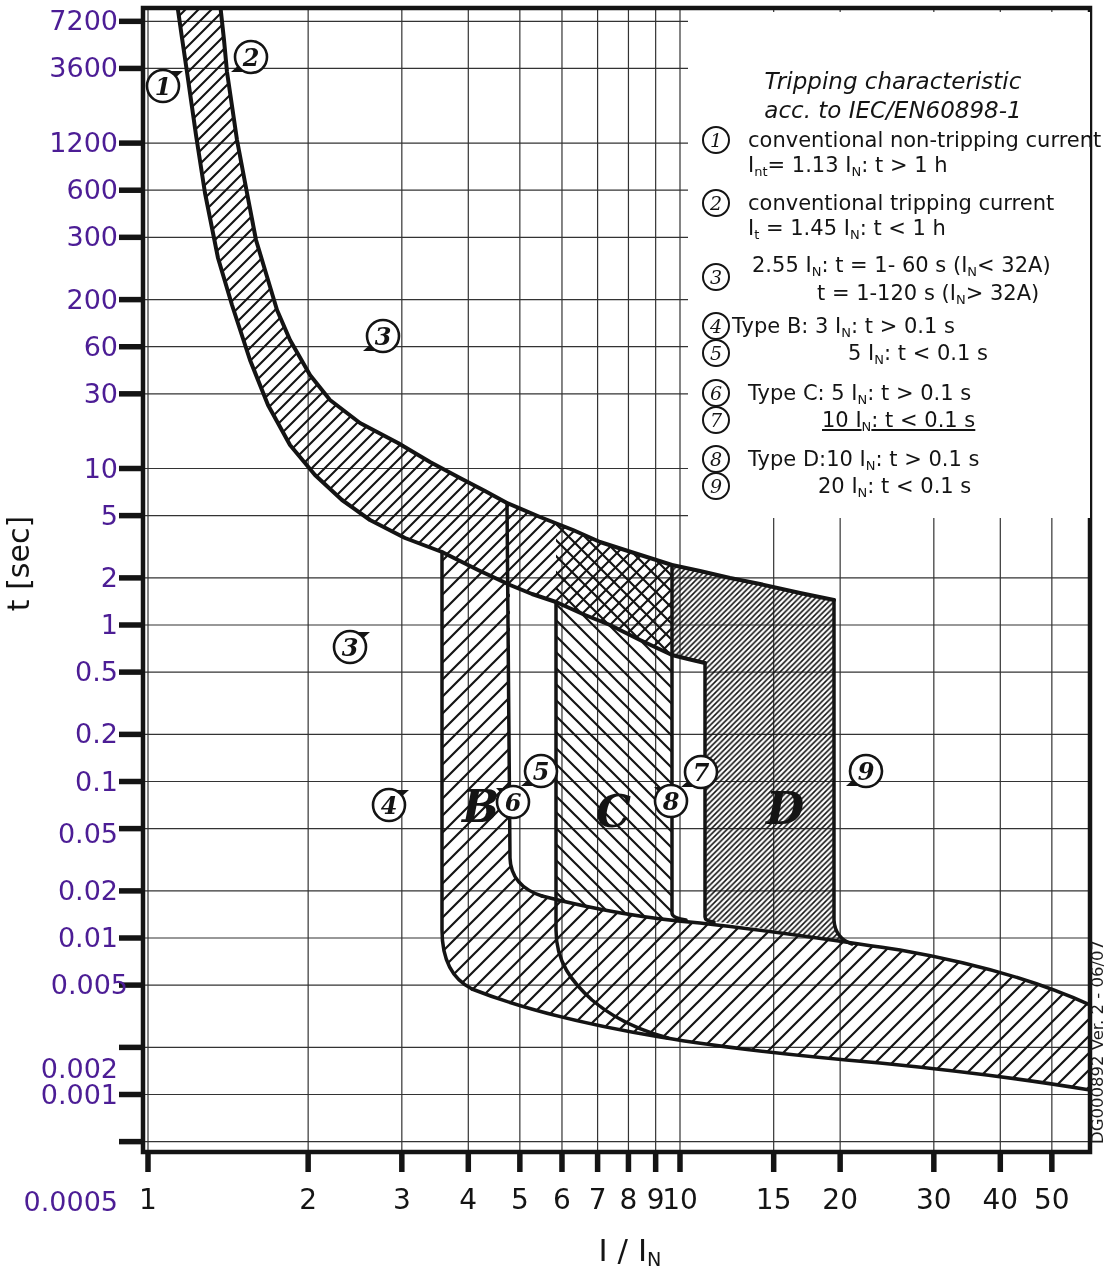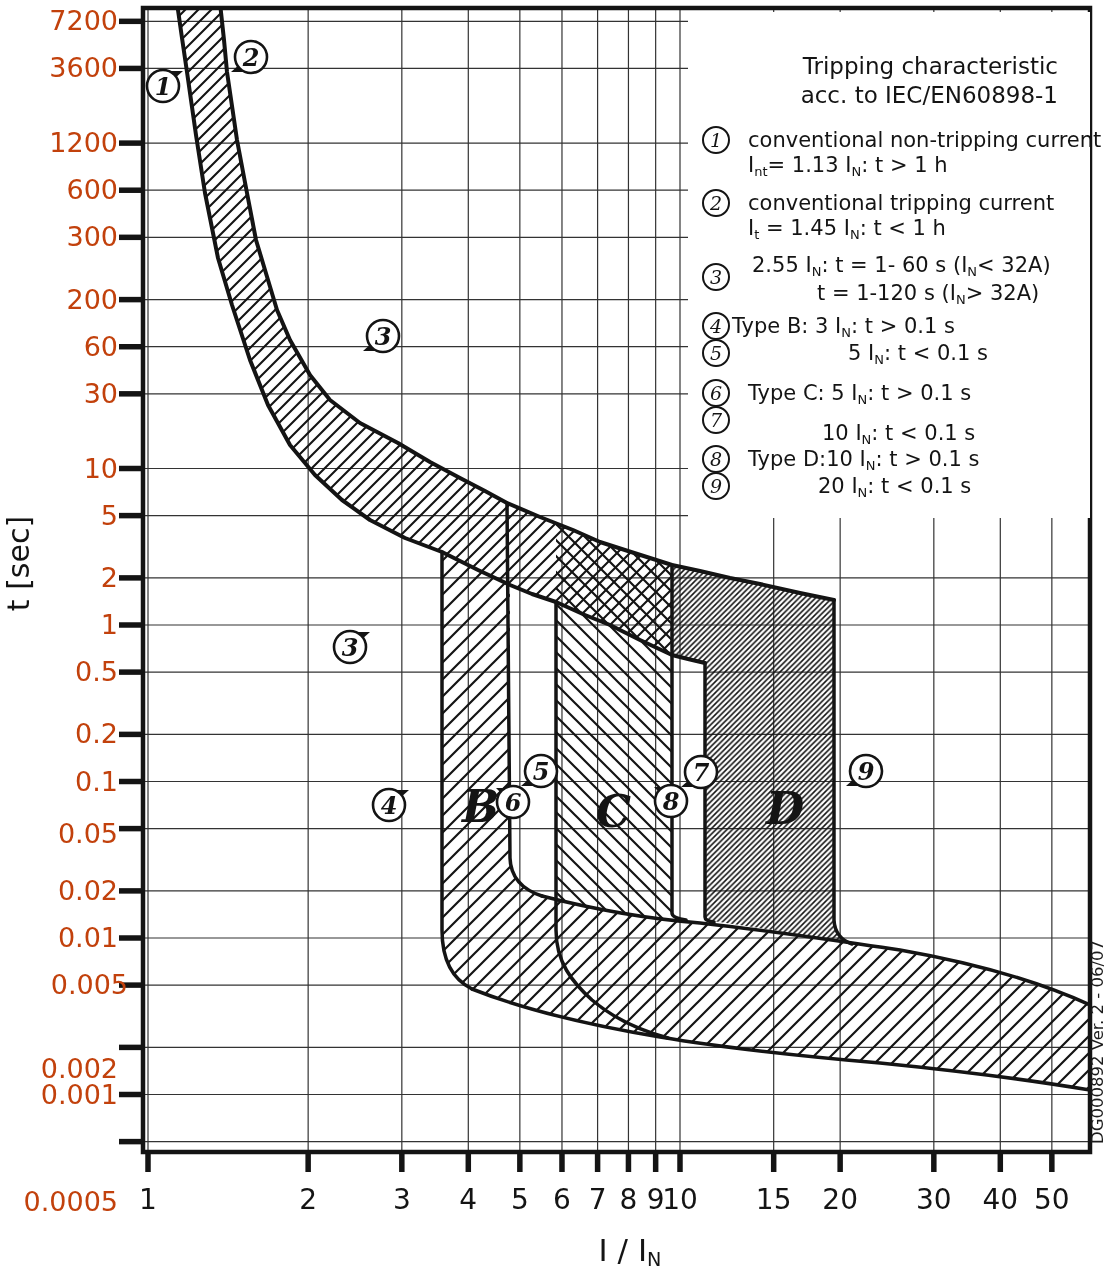--- a/index.html
+++ b/index.html
@@ -1,26 +1,26 @@
 <!DOCTYPE html>
 <html><head>
 <meta charset="utf-8">
 <style>
   html,body{margin:0;padding:0;background:#fff;}
   #stage{position:relative;width:1111px;height:1280px;background:#fff;overflow:hidden;
          font-family:"DejaVu Sans",sans-serif;color:#141414;}
   #chart-svg{position:absolute;left:0;top:0;}
-  .ylab{position:absolute;width:112px;text-align:right;font-size:27px;line-height:28px;color:#c2410c;}
+  .ylab{position:absolute;width:112px;text-align:right;font-size:27px;line-height:28px;color:#4c1d95;}
   .xlab{position:absolute;width:70px;text-align:center;font-size:28px;line-height:28px;color:#141414;}
   #y-axis-title{position:absolute;left:-62px;top:546px;width:160px;text-align:center;
     font-size:30px;transform:rotate(-90deg);transform-origin:center;}
   #x-axis-title{position:absolute;left:560px;top:1232px;width:140px;text-align:center;font-size:31px;}
   #legend-box{position:absolute;left:688px;top:12px;width:402px;height:506px;background:#fff;}
-  #legend-title{position:absolute;left:40px;top:40px;width:330px;text-align:right;
-    font-size:23px;line-height:29px;}
+  #legend-title{position:absolute;left:40px;top:55px;width:330px;text-align:center;
+    font-size:23px;line-height:29px;font-style:italic;}
   .leg-circle{position:absolute;width:28px;height:28px;border:2.2px solid #141414;border-radius:50%;
     box-sizing:border-box;text-align:center;font-family:"DejaVu Serif",serif;font-style:italic;
     font-size:19px;line-height:24px;background:#fff;}
   .leg-line{position:absolute;font-size:21px;line-height:25px;white-space:nowrap;}
   sub{font-size:0.62em;vertical-align:-0.28em;text-align:center;}
   .band-letter{font-family:"DejaVu Serif",serif;font-style:italic;font-weight:bold;}
 </style>
 </head>
 <body>
 
@@ -268,21 +268,21 @@
         <div class="leg-circle" style="left: 14px; top: 251px;">3</div>
         <div class="leg-line" style="left: 64px; top: 241px;">2.55 I<sub>N</sub>: t = 1- 60 s (I<sub>N</sub>&lt; 32A)</div>
         <div class="leg-line" style="left: 129px; top: 269px;">t = 1-120 s (I<sub>N</sub>&gt; 32A)</div>
         <div class="leg-circle" style="left: 14px; top: 300px;">4</div>
         <div class="leg-line" style="left: 44px; top: 302px;">Type B: 3 I<sub>N</sub>: t &gt; 0.1 s</div>
         <div class="leg-circle" style="left: 14px; top: 327px;">5</div>
         <div class="leg-line" style="left: 160px; top: 329px;">5 I<sub>N</sub>: t &lt; 0.1 s</div>
         <div class="leg-circle" style="left: 14px; top: 367px;">6</div>
         <div class="leg-line" style="left: 60px; top: 369px;">Type C: 5 I<sub>N</sub>: t &gt; 0.1 s</div>
         <div class="leg-circle" style="left: 14px; top: 394px;">7</div>
-        <div class="leg-line" style="left: 134px; top: 409px;">10 I<sub>N</sub>: t &lt; 0.1 s</div>
+        <div class="leg-line" style="left: 134px; top: 396px; text-decoration: underline;">10 I<sub>N</sub>: t &lt; 0.1 s</div>
         <div class="leg-circle" style="left: 14px; top: 433px;">8</div>
         <div class="leg-line" style="left: 60px; top: 435px;">Type D:10 I<sub>N</sub>: t &gt; 0.1 s</div>
         <div class="leg-circle" style="left: 14px; top: 460px;">9</div>
         <div class="leg-line" style="left: 130px; top: 462px;">20 I<sub>N</sub>: t &lt; 0.1 s</div>
       </div>
   </div>
 
 </div>
 
 </body></html>

